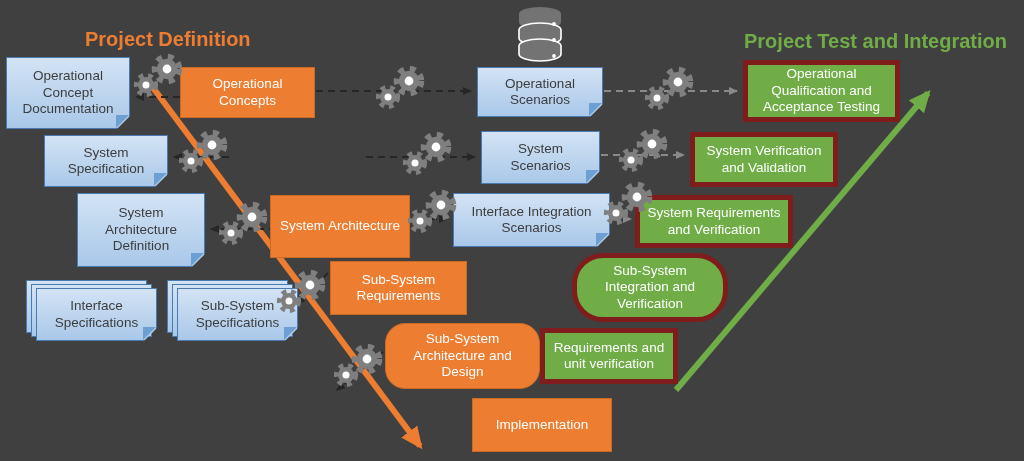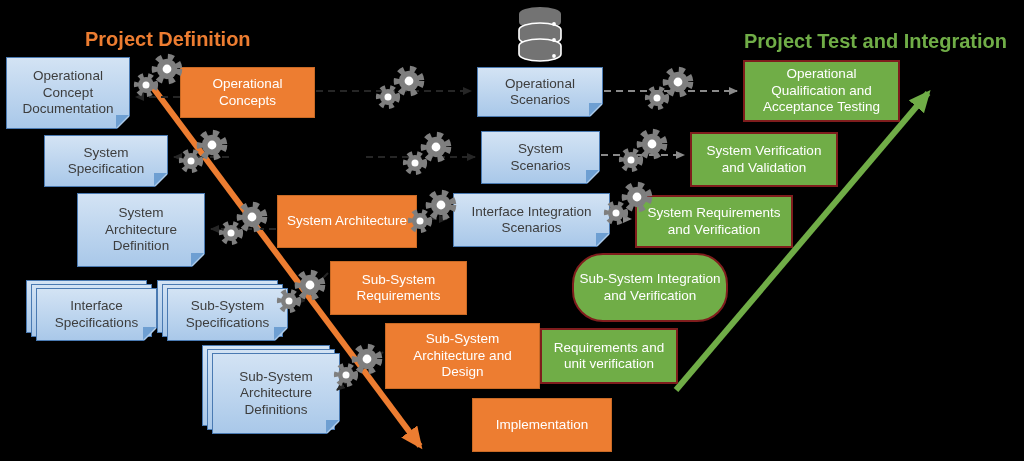--- a/index.html
+++ b/index.html
@@ -1,28 +1,28 @@
 <!DOCTYPE html>
 <html><head>
 <meta charset="utf-8">
 <style>
   html,body{margin:0;padding:0;background:#fff;}
   .canvas{
-    position:relative;width:1024px;height:461px;background:#000000;overflow:hidden;
+    position:relative;width:1024px;height:461px;background:#404040;overflow:hidden;
     font-family:"Liberation Sans",sans-serif;
   }
   svg.layer{position:absolute;left:0;top:0;width:1024px;height:461px;}
   .title{position:absolute;font-weight:bold;font-size:20px;letter-spacing:0;white-space:nowrap;}
   .title.orange{color:#ED7D31;}
   .title.green{color:#70AD47;}
 
   .box{position:absolute;display:flex;align-items:center;justify-content:center;
        text-align:center;box-sizing:border-box;font-size:13.5px;line-height:1.22;padding:2px 5px;}
   .proc{background:#ED7D31;border:1px solid #c96a25;color:#ffffff;}
-  .test{background:#70AD47;border:2px solid #7f1d1d;color:#ffffff;}
+  .test{background:#70AD47;border:5px solid #7f1d1d;color:#ffffff;}
 
   .note{background:linear-gradient(180deg,#d3e3f4 0%,#a9c8e9 100%);
         border:1.4px solid #4a7ab2;color:#3d3d3d;
         clip-path:polygon(0 0,100% 0,100% calc(100% - 13px),calc(100% - 13px) 100%,0 100%);}
   .note::after{content:"";position:absolute;right:0;bottom:0;width:13px;height:13px;
         background:#6e9fd2;clip-path:polygon(0 0,100% 0,0 100%);}
   .stack{position:absolute;}
   .sheet{position:absolute;background:linear-gradient(180deg,#d3e3f4 0%,#a9c8e9 100%);
         border:1.4px solid #4a7ab2;box-sizing:border-box;}
 </style>
@@ -83,46 +83,39 @@
   </div>
 
   <div class="stack" style="left:26px;top:280px;width:131px;height:61px;">
     <div class="sheet" style="left:0;top:0;width:121px;height:53px;"></div>
     <div class="sheet" style="left:5px;top:4px;width:121px;height:53px;"></div>
     <div class="box note" style="left:10px;top:8px;width:121px;height:53px;">
       <span>Interface Specifications</span>
     </div>
   </div>
 
-  <div class="stack" style="left:157px;top:280px;width:131px;height:53px;">
+  <div class="stack" style="left:167px;top:280px;width:131px;height:53px;">
     <div class="sheet" style="left:0;top:0;width:121px;height:53px;"></div>
     <div class="sheet" style="left:5px;top:4px;width:121px;height:53px;"></div>
     <div class="box note" style="left:10px;top:8px;width:121px;height:53px;">
       <span>Sub-System Specifications</span>
     </div>
   </div>
 
-  <div class="stack" style="left:202px;top:345px;width:139px;height:90px;">
-    <div class="sheet" style="left:0;top:0;width:128px;height:81px;"></div>
-    <div class="sheet" style="left:5px;top:4px;width:128px;height:81px;"></div>
-    <div class="box note" style="left:10px;top:8px;width:128px;height:81px;">
-      <span>Sub-System Architecture Definitions</span>
-    </div>
-  </div>
 
   <div class="box proc" style="left:180px;top:67px;width:135px;height:51px;">
     <span>Operational Concepts</span>
   </div>
-  <div class="box proc" style="left:277px;top:195px;width:140px;height:53px;justify-content:center;">
+  <div class="box proc" style="left:270px;top:195px;width:140px;height:63px;justify-content:center;">
     <span>System Architecture</span>
   </div>
   <div class="box proc" style="left:330px;top:261px;width:137px;height:54px;">
     <span>Sub-System Requirements</span>
   </div>
-  <div class="box proc" style="left:385px;top:323px;width:155px;height:66px;">
+  <div class="box proc" style="left:385px;top:323px;width:155px;height:66px;border-radius:20px;">
     <span>Sub-System Architecture and Design</span>
   </div>
   <div class="box proc" style="left:472px;top:398px;width:140px;height:54px;">
     <span>Implementation</span>
   </div>
 
   <div class="box note" style="left:477px;top:67px;width:126px;height:50px;">
     <span>Operational Scenarios</span>
   </div>
   <div class="box note" style="left:481px;top:131px;width:119px;height:53px;">

